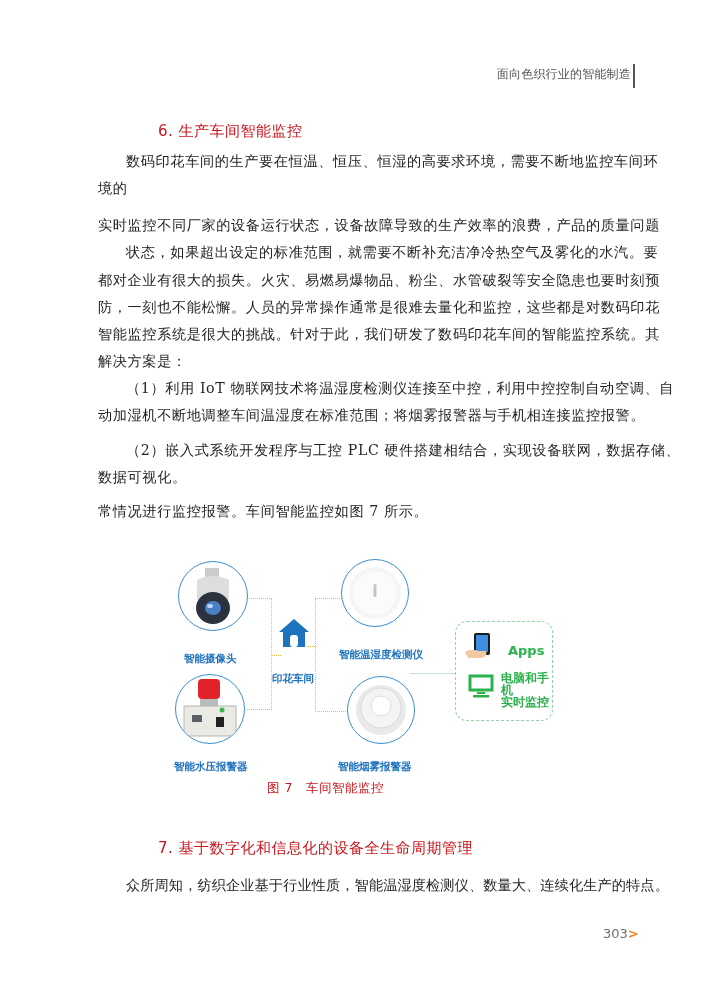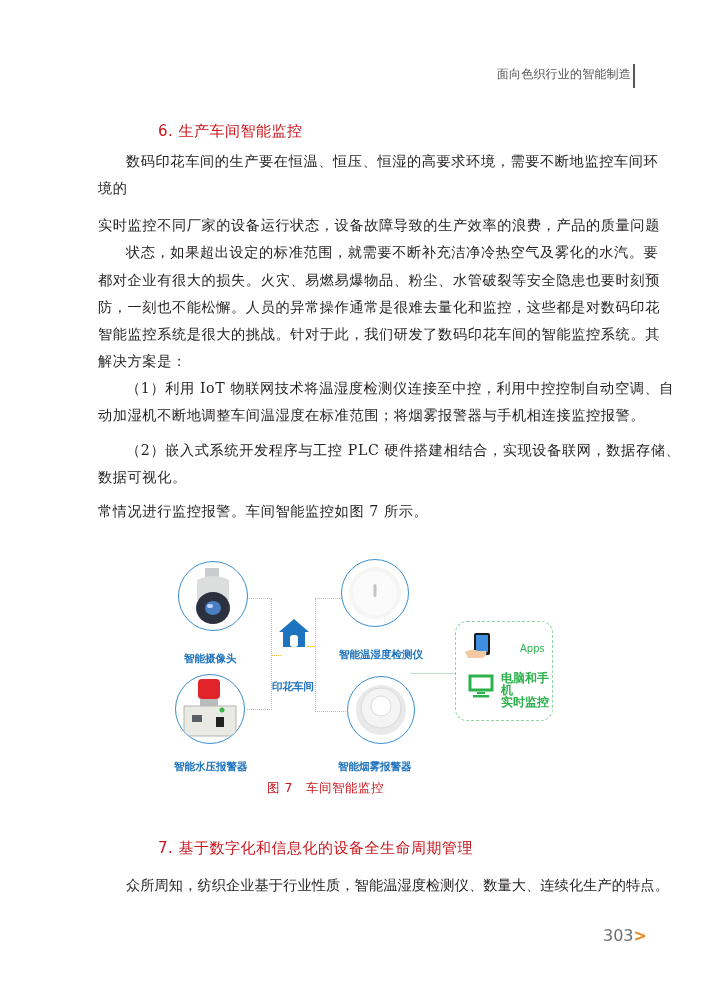--- a/index.html
+++ b/index.html
@@ -16,21 +16,21 @@
   .indent { padding-left:28px; }
   .figure { position:absolute; left:165px; top:558px; width:420px; height:218px; }
   .node { position:absolute; }
   .circle { position:absolute; border:1.5px solid #3b8fcf; border-radius:50%; background:#fff; overflow:hidden; }
   .node-label { position:absolute; font-family:"DejaVu Sans","Liberation Sans",sans-serif; font-weight:bold;
          font-size:10.5px; color:#1e73be; white-space:nowrap;margin-top:12px; }
   .dotline { position:absolute; border-color:#f5b83a; border-style:dotted; border-width:0; }
   .caption { position:absolute; top:780px; left:0; width:651px; text-align:center; font-family:"DejaVu Sans","Liberation Sans",sans-serif;
          font-size:12.5px; color:#c8161d; letter-spacing:0.5px; }
   .page-number { position:absolute; top:926px; left:603px; font-family:"DejaVu Sans","Liberation Sans",sans-serif;
-         font-size:16px; color:#6d6e71; }
+         font-size:13px; color:#6d6e71; }
   .page-arrow { color:#f08519; font-weight:bold; }
 </style>
 </head>
 <body>
 
 <div class="running-header">面向色织行业的智能制造</div>
 <div class="header-bar"></div>
 
 <div class="section-title" style="top:122px;">6. 生产车间智能监控</div>
 
@@ -93,21 +93,21 @@
       </svg>
     </div>
     <div class="node-label" style="left:9px;top:190px;">智能水压报警器</div>
   </div>
 
   <div class="node">
     <svg style="position:absolute;left:113px;top:60px;" width="32" height="30" viewBox="0 0 32 30">
       <path d="M16 1 L31 14 L27 14 L27 29 L5 29 L5 14 L1 14 Z" fill="#1e73be"></path>
       <rect x="12" y="17" width="8" height="12" rx="3" fill="#fff"></rect>
     </svg>
-    <div class="node-label" style="left:107px;top:110px;">印花车间</div>
+    <div class="node-label" style="left:107px;top:102px;">印花车间</div>
   </div>
 
   <div class="node">
     <div class="circle" style="left:176px;top:1px;width:66px;height:66px;">
       <svg width="66" height="66" viewBox="0 0 66 66">
         <circle cx="33" cy="33" r="26" fill="#f5f5f4"></circle>
         <circle cx="33" cy="33" r="22" fill="#fbfbfb"></circle>
         <rect x="31.5" y="24" width="3" height="13" rx="1.5" fill="#c5c5c5"></rect>
       </svg>
     </div>
@@ -124,21 +124,21 @@
     </div>
     <div class="node-label" style="left:173px;top:190px;">智能烟雾报警器</div>
   </div>
 
   <div style="position:absolute;left:290px;top:63px;width:96px;height:98px;border:1px dashed #8fd4a3;border-radius:12px;background:#fff;">
     <svg style="position:absolute;left:8px;top:10px;" width="32" height="28" viewBox="0 0 32 28">
       <rect x="10" y="1" width="16" height="22" rx="2" fill="#1a1a1a"></rect>
       <rect x="12" y="3" width="12" height="17" fill="#3f8fe0"></rect>
       <path d="M1 20 Q8 16 14 19 L22 19 Q24 24 18 26 L4 26 Z" fill="#f3c9a3"></path>
     </svg>
-    <div style="position:absolute;left:64px;top:21px;font-family:'DejaVu Sans','Liberation Sans',sans-serif;font-size:10px;color:#2bb24c;">Apps</div>
+    <div style="position:absolute;left:52px;top:21px;font-family:'DejaVu Sans','Liberation Sans',sans-serif;font-size:13px;color:#2bb24c;font-weight:bold;">Apps</div>
     <svg style="position:absolute;left:12px;top:52px;" width="26" height="24" viewBox="0 0 26 24">
       <rect x="2" y="2" width="22" height="14" fill="none" stroke="#2bb24c" stroke-width="3"></rect>
       <rect x="9" y="18" width="8" height="2" fill="#2bb24c"></rect>
       <rect x="5" y="21" width="16" height="2.5" fill="#2bb24c"></rect>
     </svg>
     <div style="position:absolute;left:45px;top:50px;font-family:'DejaVu Sans','Liberation Sans',sans-serif;font-weight:bold;font-size:12px;line-height:12px;color:#2bb24c;">
       <div>电脑和手机</div>
       <div>实时监控</div>
     </div>
   </div>

